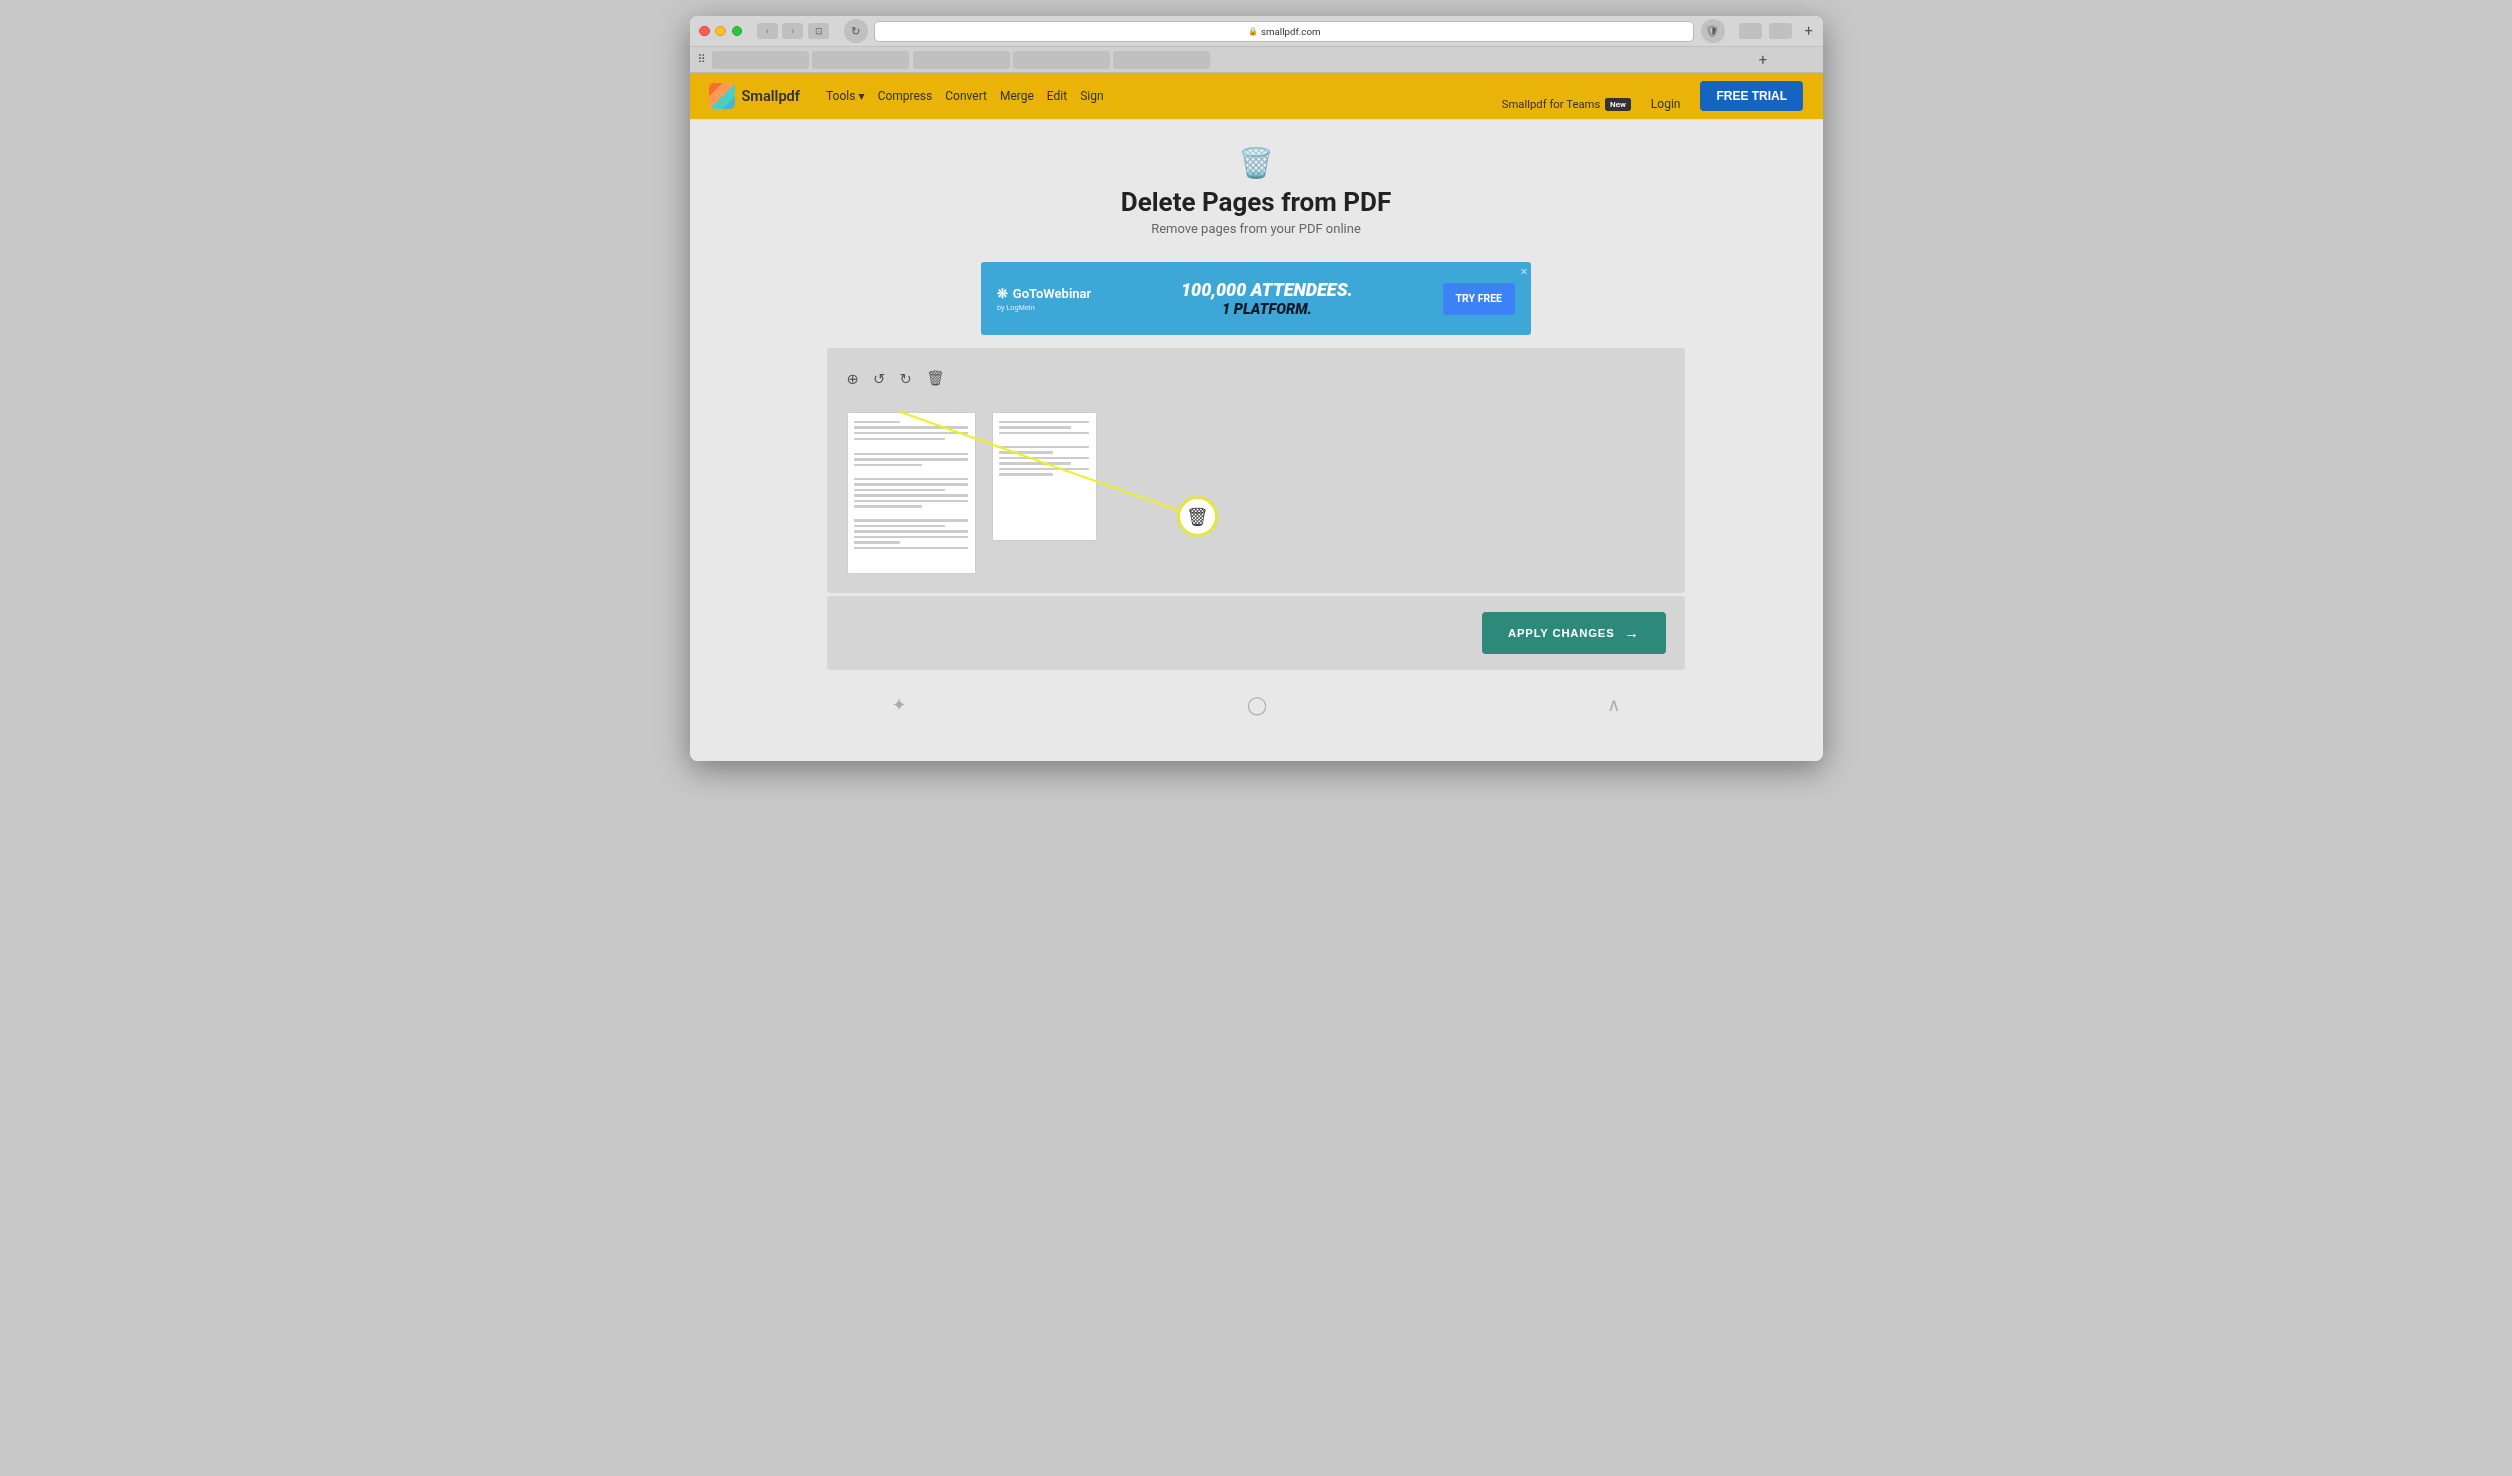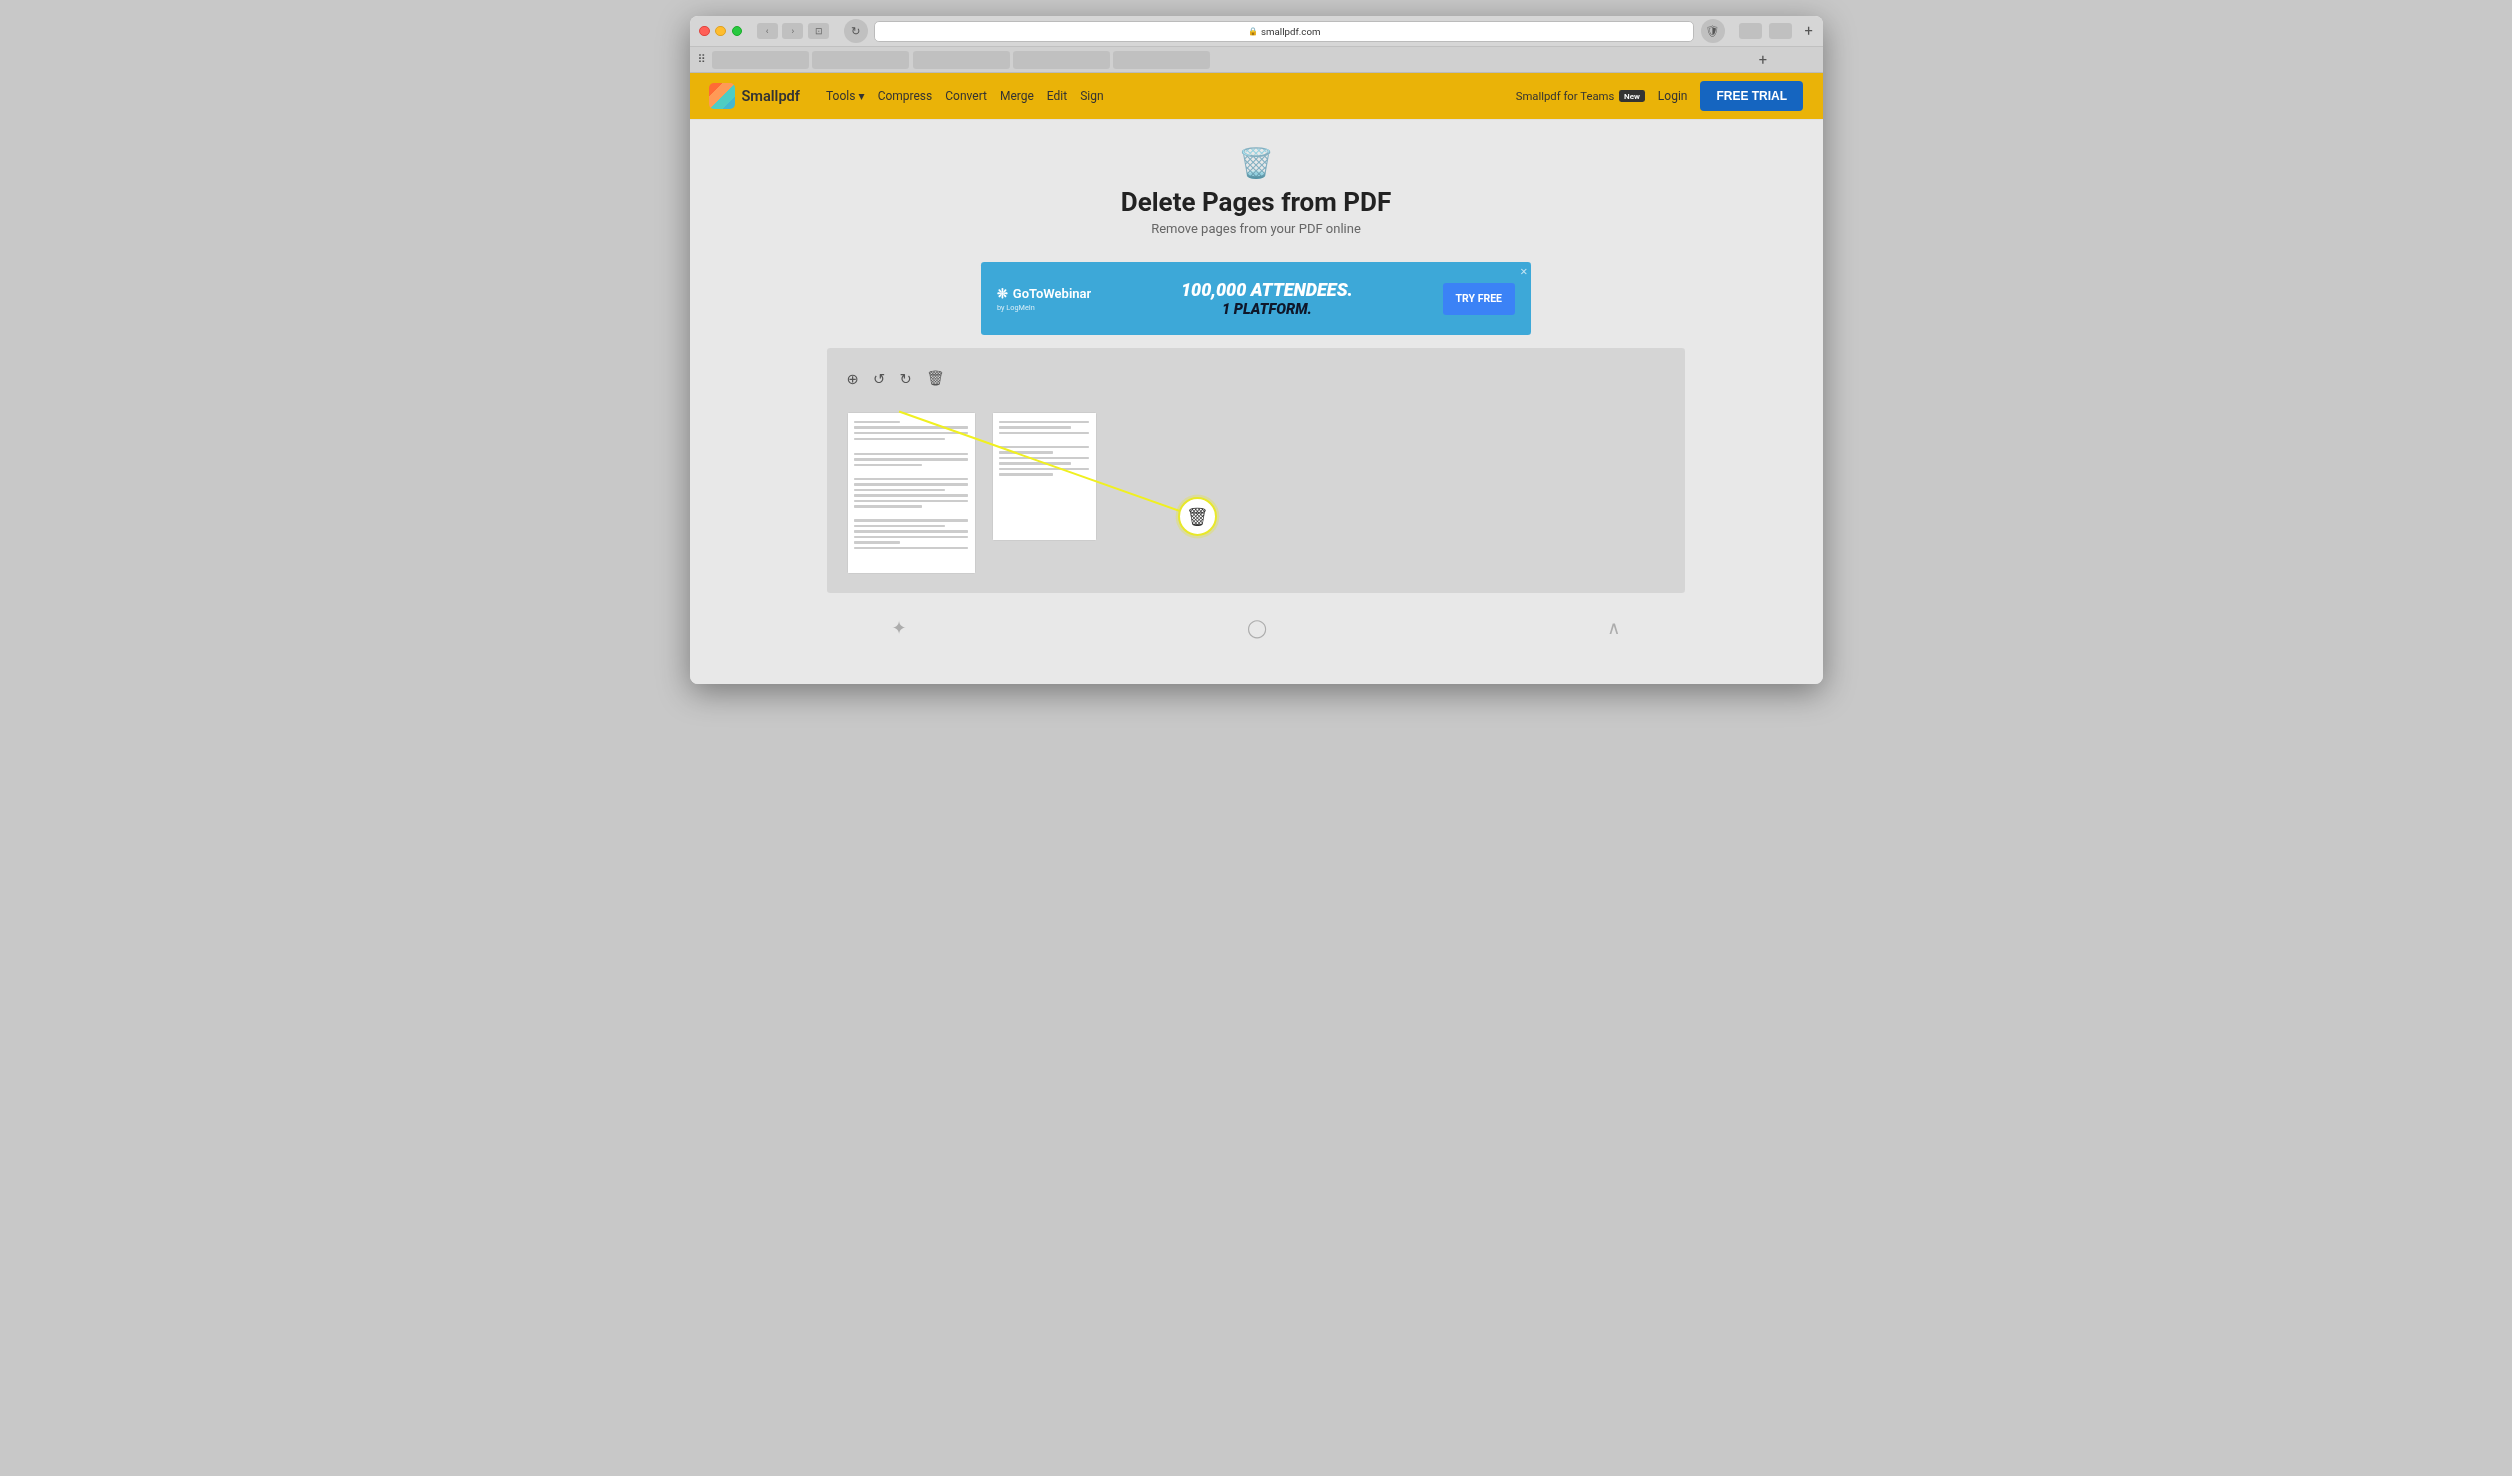--- a/index.html
+++ b/index.html
@@ -186,22 +186,22 @@
       color: #333;
       text-decoration: none;
       cursor: pointer;
       display: flex;
       align-items: center;
       gap: 3.2px;
     }
 
     .nav-right {
       display: flex;
-      align-items: center;
-      gap: 13px;
+      align-items: flex-end;
+      gap: 20px;
     }
 
     .teams-badge {
       display: flex;
       align-items: center;
       gap: 4.9px;
       font-size: 11.3px;
       color: #333;
       cursor: pointer;
     }
@@ -631,20 +631,26 @@
             color:#333;
             left:338px;
             top:92px;
             z-index:10;
             box-shadow:0 0 0 2.4px rgba(232,232,42,0.3);
           ">🗑</div>
 
         </div>
       </div>
 
+      <div class="apply-footer">
+        <button class="apply-btn">
+          <span>APPLY CHANGES</span>
+          <span class="apply-btn-arrow">→</span>
+        </button>
+      </div>
     </div>
 
     <div class="bottom-area">
       <span class="bottom-icon">✦</span>
       <span class="bottom-icon">◯</span>
       <span class="bottom-icon">∧</span>
     </div>
 
   </div>
 </div>

